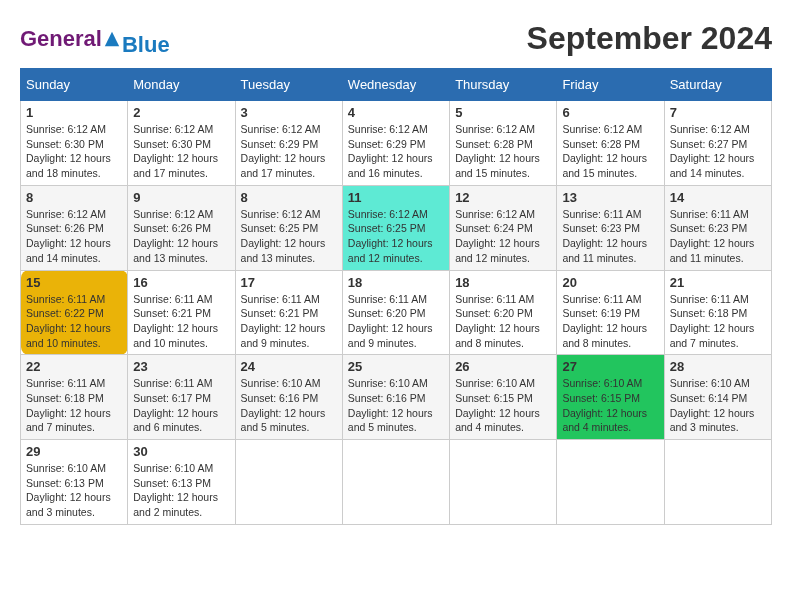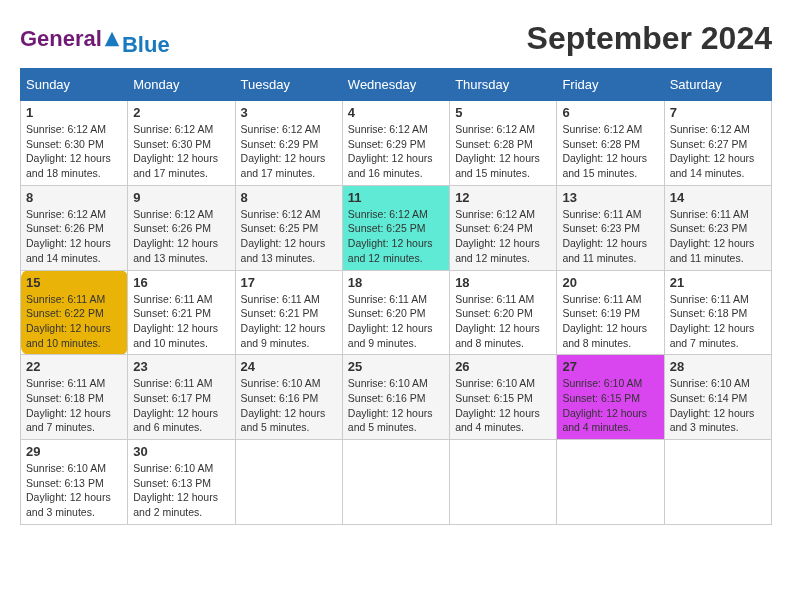--- a/index.html
+++ b/index.html
@@ -171,21 +171,21 @@
         <td style="background: rgb(245, 245, 245);"><span class="day-num">22</span>
           <span class="day-info">Sunrise: 6:11 AM<br>Sunset: 6:18 PM<br>Daylight: 12 hours and 7 minutes.</span></td>
         <td style="background: rgb(245, 245, 245);"><span class="day-num">23</span>
           <span class="day-info">Sunrise: 6:11 AM<br>Sunset: 6:17 PM<br>Daylight: 12 hours and 6 minutes.</span></td>
         <td style="background: rgb(245, 245, 245);"><span class="day-num">24</span>
           <span class="day-info">Sunrise: 6:10 AM<br>Sunset: 6:16 PM<br>Daylight: 12 hours and 5 minutes.</span></td>
         <td style="background: rgb(245, 245, 245);"><span class="day-num">25</span>
           <span class="day-info">Sunrise: 6:10 AM<br>Sunset: 6:16 PM<br>Daylight: 12 hours and 5 minutes.</span></td>
         <td style="background: rgb(245, 245, 245);"><span class="day-num">26</span>
           <span class="day-info">Sunrise: 6:10 AM<br>Sunset: 6:15 PM<br>Daylight: 12 hours and 4 minutes.</span></td>
-        <td style="background: #d946ef;"><span class="day-num">27</span>
+        <td style="background: #22c55e;"><span class="day-num">27</span>
           <span class="day-info">Sunrise: 6:10 AM<br>Sunset: 6:15 PM<br>Daylight: 12 hours and 4 minutes.</span></td>
         <td style="background: rgb(245, 245, 245);"><span class="day-num">28</span>
           <span class="day-info">Sunrise: 6:10 AM<br>Sunset: 6:14 PM<br>Daylight: 12 hours and 3 minutes.</span></td>
       </tr>
       <tr>
         <td style="background: rgb(255, 255, 255);"><span class="day-num">29</span>
           <span class="day-info">Sunrise: 6:10 AM<br>Sunset: 6:13 PM<br>Daylight: 12 hours and 3 minutes.</span></td>
         <td style="background: rgb(255, 255, 255);"><span class="day-num">30</span>
           <span class="day-info">Sunrise: 6:10 AM<br>Sunset: 6:13 PM<br>Daylight: 12 hours and 2 minutes.</span></td>
         <td class="empty-cell" style="background: rgb(255, 255, 255);"></td>

